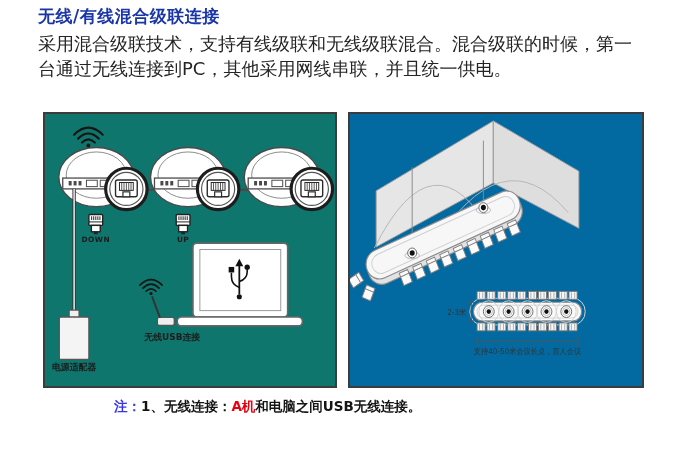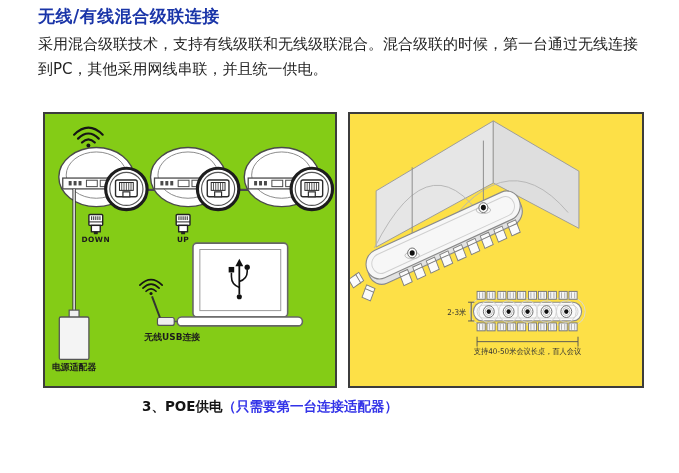--- a/index.html
+++ b/index.html
@@ -9,25 +9,25 @@
     font-family:"DejaVu Sans","Liberation Sans",sans-serif;
   }
   .title{
     position:absolute;left:38px;top:5px;margin:0;
     font-size:17px;font-weight:bold;color:var(--title-blue,#1a35a8);
     letter-spacing:.5px;
     text-align:right;
   }
   .intro{
     position:absolute;left:38px;top:32px;margin:0;width:606px;
-    font-size:15px;line-height:24.5px;color:#242424;
+    font-size:18px;line-height:24.5px;color:#242424;
   }
   .box{position:absolute;top:112px;height:276px;border:2px solid #3c3c3c;box-sizing:border-box}
-  .box-left{left:43px;width:294px;background:#84cc16}
-  .box-right{left:348px;width:296px;background:#fde047}
+  .box-left{left:43px;width:294px;background:#0f766e}
+  .box-right{left:348px;width:296px;background:#0369a1}
   .box svg{display:block;width:100%;height:100%}
   svg text{font-family:inherit}
   .svg-label{font-size:9px;font-weight:bold;fill:#1c1c1c}
   .svg-label-sm{font-size:7.5px;font-weight:bold;fill:#1c1c1c;letter-spacing:.5px}
   .svg-dim{font-size:8px;fill:#333}
   .notes{
     position:absolute;left:114px;top:396px;
     font-size:13.5px;font-weight:bold;color:#141414;
     line-height:21.5px;white-space:nowrap;
   }
@@ -256,16 +256,16 @@
         <line x1="141" y1="231" x2="253" y2="231" stroke="#555" stroke-width="1"></line>
         <line x1="141" y1="226" x2="141" y2="236" stroke="#555" stroke-width="1"></line>
         <line x1="253" y1="226" x2="253" y2="236" stroke="#555" stroke-width="1"></line>
       </g>
       <text x="197" y="244" text-anchor="middle" class="svg-dim">支持40-50米会议长桌，百人会议</text>
     </g>
   </svg>
 </div>
 
 <div class="notes">
-  <div class="note-line note-indent">
-    <span>3、</span><span>POE供电</span><span class="n-red"></span><span></span><span class="n-blue">（只需要第一台连接适配器）</span>
+  <div class="note-line">
+    <span class="n-blue">注：</span><span>1、</span><span>无线连接：</span><span class="n-red">A机</span><span>和电脑之间USB无线连接。</span><span class="n-blue"></span>
   </div>
 </div>
 
 </body></html>

